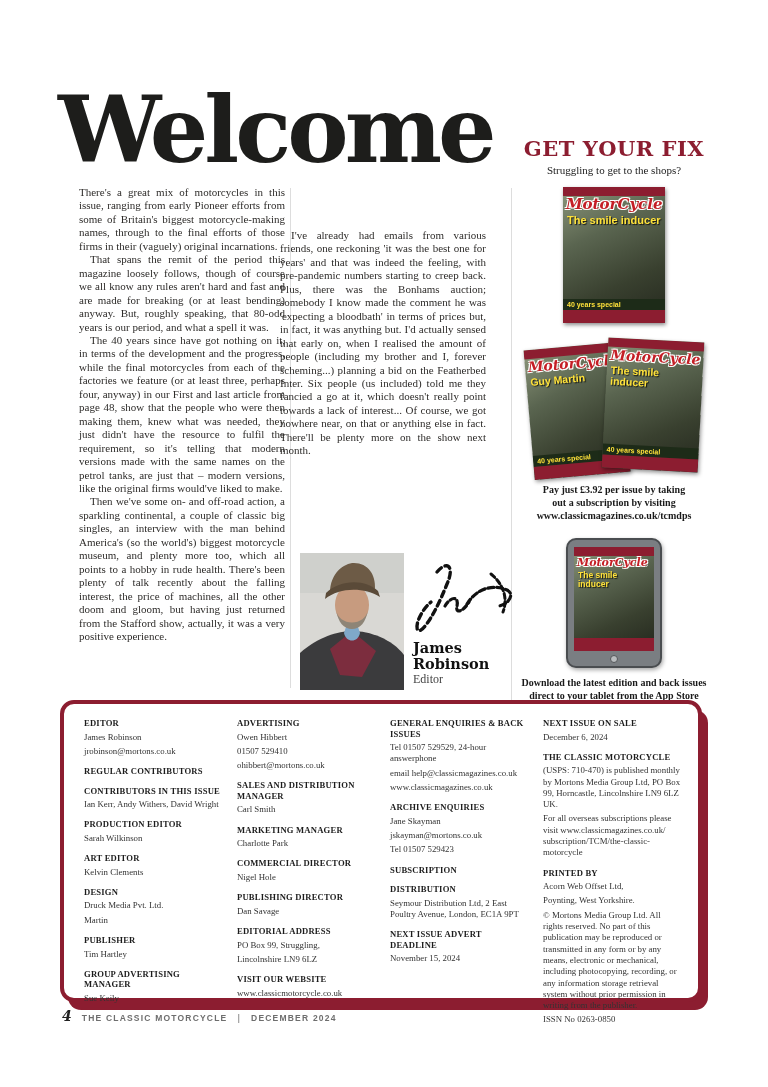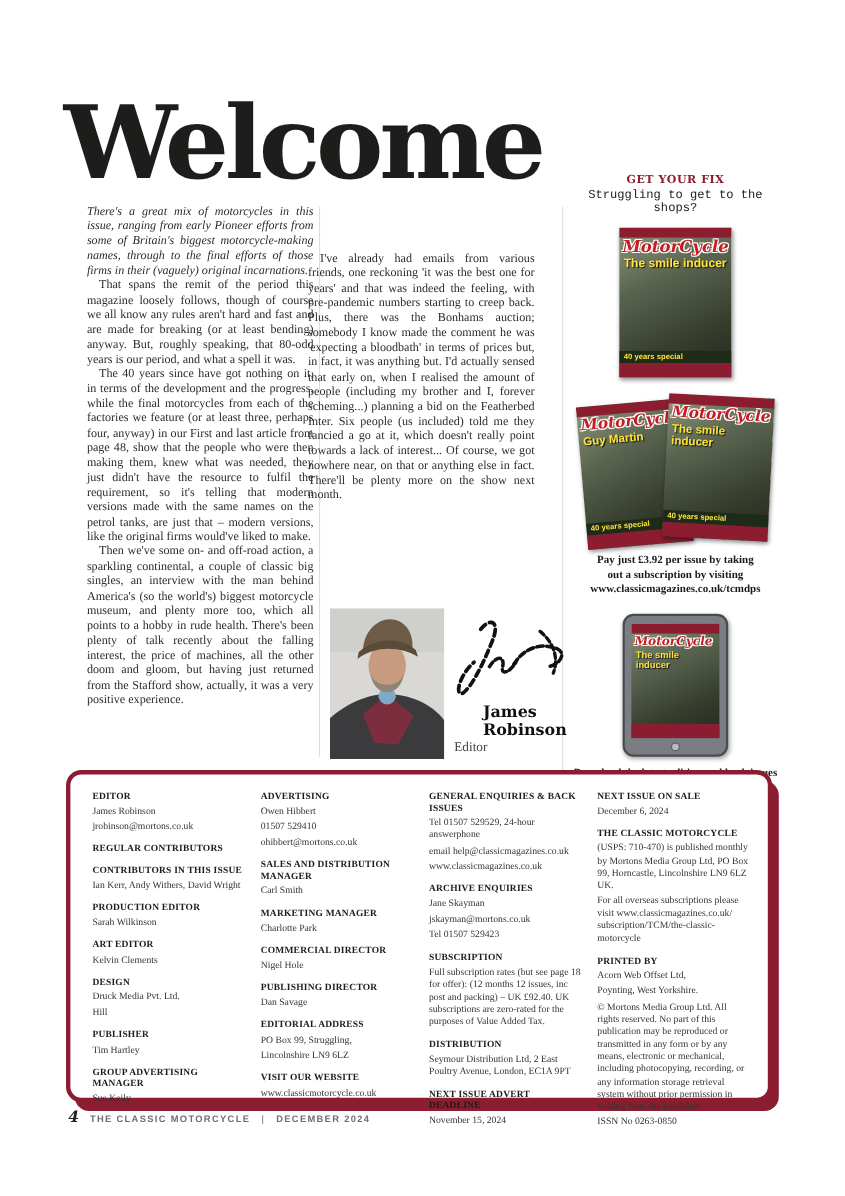--- a/index.html
+++ b/index.html
@@ -11,34 +11,34 @@
   
   #headline{position:absolute; left:58px; top:84px; font-family:"DejaVu Serif",serif;
             font-weight:bold; font-size:92px; line-height:1; letter-spacing:-4px; color:var(--ink);}
 
   
   .colrule{position:absolute; top:188px; width:1px; height:500px; background:#ddd;}
   #rule1{left:290px;} #rule2{left:511px; height:552px;}
   .bodycol{position:absolute; top:186px; width:206px; font-size:11px; line-height:13.45px; text-align:justify;}
   #col1{left:79px;} #col2{left:280px;margin-top:43px;}
   .bodycol p{text-indent:11px;}
-  #col1 p:first-child{text-indent:0;font-style:italic;}
+  #col1 p:first-child{text-indent:0;}
 
   
   #editor-photo{position:absolute; left:300px; top:553px; width:104px; height:137px; overflow:hidden;}
   #signature{position:absolute; left:405px; top:558px; width:120px; height:82px;}
   #editor-name{position:absolute; left:413px; top:640px; font-family:"DejaVu Serif",serif;
                font-weight:bold; font-size:14.5px; line-height:15.5px; color:#111; white-space:pre-line;}
   #editor-role{position:absolute; left:413px; top:672px; font-size:12px; color:#444;}
 
   
   #sidebar{position:absolute; left:516px; top:136px; width:196px; text-align:center;}
-  #sb-heading{font-family:"DejaVu Serif",serif; font-weight:bold; font-size:10px;
-              letter-spacing:.5px; color:var(--maroon);margin-top:22px;}
-  #sb-sub{font-size:11px; margin-top:3px; color:#222;font-family:Liberation Mono, monospace;}
+  #sb-heading{font-family:"DejaVu Serif",serif; font-weight:bold; font-size:21px;
+              letter-spacing:.5px; color:var(--maroon);}
+  #sb-sub{font-size:11px; margin-top:3px; color:#222;}
   .sb-caption{font-weight:bold; font-size:10px; line-height:13px; color:#1a1a1a; white-space:pre-line;}
 
   .cover{position:relative; background:linear-gradient(155deg,#8e987c 0%,#5a6550 34%,#39402f 68%,#23271d 100%);
          box-shadow:1px 2px 4px rgba(0,0,0,.45); overflow:hidden; text-align:left;}
   .cover .topstrip{height:9px; background:var(--maroon);}
   .cover .masthead{font-family:"DejaVu Serif",serif; font-weight:bold; font-style:italic; color:#c41e25;
         text-shadow:1px 1px 0 #fff,-1px -1px 0 #fff,1px -1px 0 #fff,-1px 1px 0 #fff; line-height:1; padding:1px 3px;}
   .cover .headline{font-family:"Liberation Sans",sans-serif; font-weight:bold; color:#ffe23a;
         line-height:1.02; padding:2px 4px; text-shadow:1px 1px 1px rgba(0,0,0,.8);}
   .cover .midbanner{position:absolute; left:0; right:0; bottom:13px; height:11px; background:#1d2b18;
@@ -117,21 +117,21 @@
   </div>
 
   <div id="signature">
     <svg width="120" height="82" viewBox="0 0 120 82" fill="none">
       <path d="M32 14 C42 2 50 8 42 26 C34 46 24 66 16 72 C8 76 12 56 26 44" stroke="#111" stroke-width="3.4" stroke-linecap="round" stroke-dasharray="6 4"></path>
       <path d="M40 48 C46 38 54 38 52 48 C50 56 58 54 64 44" stroke="#111" stroke-width="3.2" stroke-linecap="round" stroke-dasharray="5 3"></path>
       <path d="M62 46 C72 30 88 26 102 32 C110 36 104 46 94 48" stroke="#111" stroke-width="3.2" stroke-linecap="round" stroke-dasharray="6 3"></path>
       <path d="M86 16 C96 24 104 38 98 54" stroke="#111" stroke-width="3" stroke-linecap="round" stroke-dasharray="5 3"></path>
     </svg>
   </div>
-  <div id="editor-name" style="white-space:pre-line;margin-left:26px;">James
+  <div id="editor-name" style="white-space:pre-line;">James
 Robinson</div>
   <div id="editor-role">Editor</div>
 
   <div id="sidebar">
     <div id="sb-heading">GET YOUR FIX</div>
     <div id="sb-sub">Struggling to get to the shops?</div>
 
     <div id="cover1wrap">
       <div class="cover" id="cover1">
         <div class="topstrip"></div>
@@ -186,21 +186,21 @@
         <div class="cr-l">jrobinson@mortons.co.uk</div>
         <div class="cr-h">REGULAR CONTRIBUTORS</div>
         <div class="cr-h">CONTRIBUTORS IN THIS ISSUE</div>
         <div class="cr-l">Ian Kerr, Andy Withers, David Wright</div>
         <div class="cr-h">PRODUCTION EDITOR</div>
         <div class="cr-l">Sarah Wilkinson</div>
         <div class="cr-h">ART EDITOR</div>
         <div class="cr-l">Kelvin Clements</div>
         <div class="cr-h">DESIGN</div>
         <div class="cr-l">Druck Media Pvt. Ltd.</div>
-        <div class="cr-l">Hill</div>
+        <div class="cr-l">Martin</div>
         <div class="cr-h">PUBLISHER</div>
         <div class="cr-l">Tim Hartley</div>
         <div class="cr-h">GROUP ADVERTISING MANAGER</div>
         <div class="cr-l">Sue Keily</div>
       </div>
     <div class="cr-col">
         <div class="cr-h">ADVERTISING</div>
         <div class="cr-l">Owen Hibbert</div>
         <div class="cr-l">01507 529410</div>
         <div class="cr-l">ohibbert@mortons.co.uk</div>
@@ -221,21 +221,20 @@
     <div class="cr-col">
         <div class="cr-h">GENERAL ENQUIRIES &amp; BACK ISSUES</div>
         <div class="cr-l">Tel 01507 529529, 24-hour answerphone</div>
         <div class="cr-l">email help@classicmagazines.co.uk</div>
         <div class="cr-l">www.classicmagazines.co.uk</div>
         <div class="cr-h">ARCHIVE ENQUIRIES</div>
         <div class="cr-l">Jane Skayman</div>
         <div class="cr-l">jskayman@mortons.co.uk</div>
         <div class="cr-l">Tel 01507 529423</div>
         <div class="cr-h">SUBSCRIPTION</div>
-        <div class="cr-l">Full subscription rates (but see page 18 for offer): (12 months 12 issues, inc post and packing) – UK £92.40. UK subscriptions are zero-rated for the purposes of Value Added Tax.</div>
         <div class="cr-h">DISTRIBUTION</div>
         <div class="cr-l">Seymour Distribution Ltd, 2 East Poultry Avenue, London, EC1A 9PT</div>
         <div class="cr-h">NEXT ISSUE ADVERT DEADLINE</div>
         <div class="cr-l">November 15, 2024</div>
       </div>
     <div class="cr-col">
         <div class="cr-h">NEXT ISSUE ON SALE</div>
         <div class="cr-l">December 6, 2024</div>
         <div class="cr-h">THE CLASSIC MOTORCYCLE</div>
         <div class="cr-l">(USPS: 710-470) is published monthly by Mortons Media Group Ltd, PO Box 99, Horncastle, Lincolnshire LN9 6LZ UK.</div>

